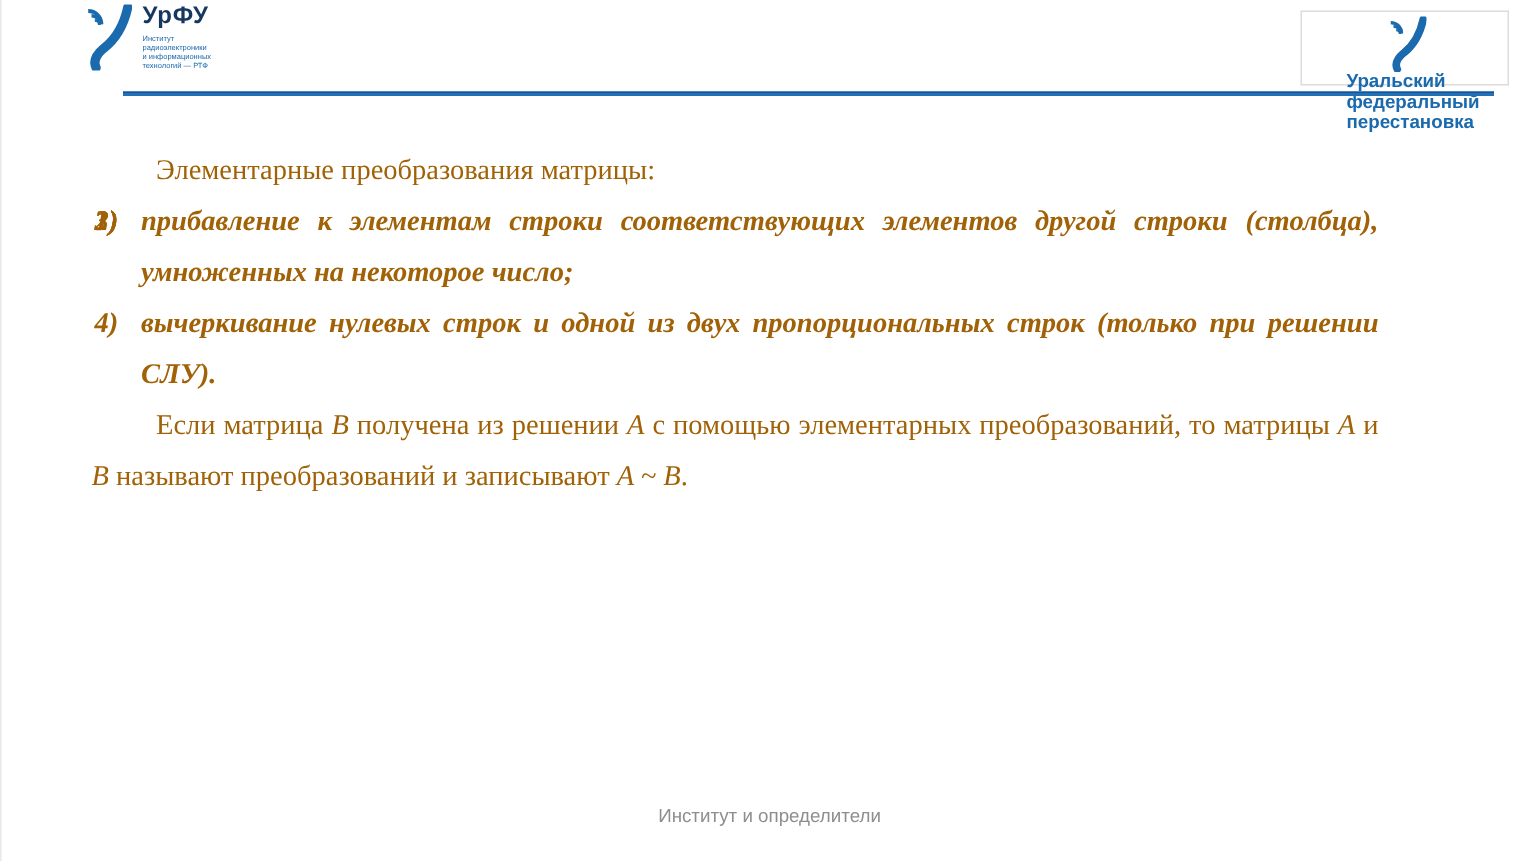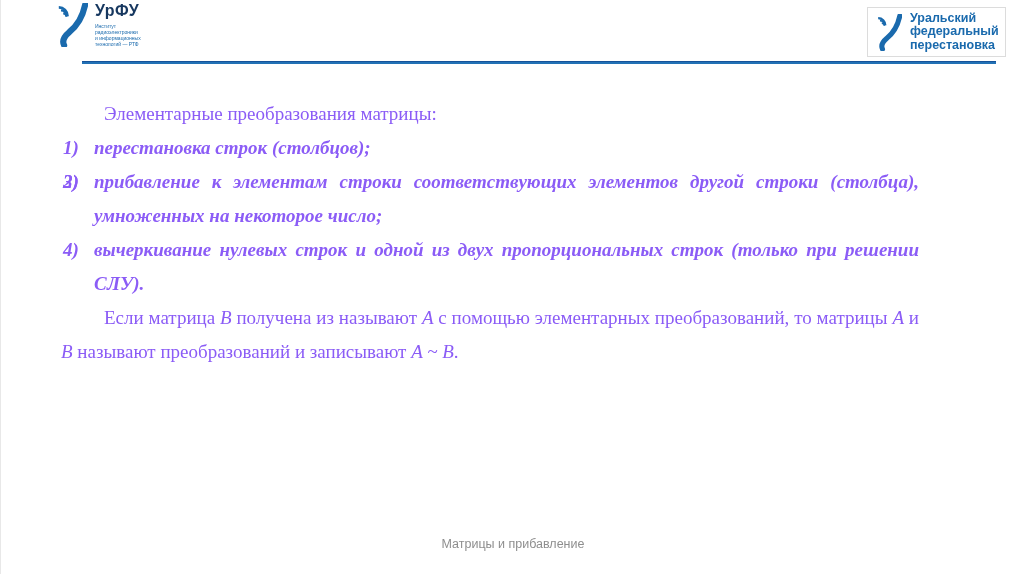--- a/index.html
+++ b/index.html
@@ -30,40 +30,41 @@
     font-size: 5px; line-height: 6px;
     color: #1a6aad;
   }
 
   .logo-right {
     position: absolute; left: 866px; top: 7px;
     width: 139px; height: 50px;
     border: 1px solid #dcdcdc; background: #ffffff;
     display: flex; align-items: center;
     padding: 3px 5px 3px 8px;
+    flex-direction: column;
   }
   .logo-right .uglyph { width: 26px; height: 37px; flex: none; }
   .logo-right-text {
     margin-left: 8px;
     font-family: "Liberation Sans", sans-serif;
     font-weight: bold; font-size: 12.5px; line-height: 13.5px;
     color: #1a6aad;
   }
 
   .header-line {
     position: absolute; left: 81px; top: 61px;
     width: 914px; height: 3px;
     background: #2271b5;
     border-top: 1px solid #15539a;
   }
 
   
   .slide-content {
     position: absolute; left: 60px; top: 97px; width: 858px;
-    font-size: 19px; line-height: 34px; color: #8b5cf6;
+    font-size: 19px; line-height: 34px; color: #a16207;
   }
   .slide-title { text-indent: 43px; }
   .olist .item {
     position: relative; padding-left: 33px;
     font-weight: bold; font-style: italic;
     text-align: justify;
   }
   .olist .item .num { position: absolute; left: 2px; top: 0; }
   .closing-paragraph { text-indent: 43px; text-align: justify; }
   .mvar { font-style: italic; }
@@ -117,32 +118,31 @@
 
 <div class="header-line"></div>
 
 <div class="slide-content">
 
   <div class="slide-title">Элементарные преобразования матрицы:</div>
 
   <div class="olist">
     <div class="item">
       <span class="num">1)</span>
-      <span>перестановка строк (столбцов);</span>
     </div>
     <div class="item">
       <span class="num">2)</span>
     </div>
     <div class="item">
       <span class="num">3)</span>
       <span>прибавление к элементам строки соответствующих элементов другой строки (столбца), умноженных на некоторое число;</span>
     </div>
     <div class="item">
       <span class="num">4)</span>
       <span>вычеркивание нулевых строк и одной из двух пропорциональных строк (только при решении СЛУ).</span>
     </div>
   </div>
 
-  <div class="closing-paragraph"><span>Если матрица </span><span class="mvar">B</span><span> получена из называют </span><span class="mvar">A</span><span> с помощью элементарных преобразований, то матрицы </span><span class="mvar">A</span><span> и </span><span class="mvar">B</span><span> называют преобразований и записывают </span><span class="mvar">A ~ B</span><span>.</span></div>
+  <div class="closing-paragraph"><span>Если матрица </span><span class="mvar">B</span><span> получена из решении </span><span class="mvar">A</span><span> с помощью элементарных преобразований, то матрицы </span><span class="mvar">A</span><span> и </span><span class="mvar">B</span><span> называют преобразований и записывают </span><span class="mvar">A ~ B</span><span>.</span></div>
 
 </div>
 
-<div class="slide-footer">Матрицы и прибавление</div>
+<div class="slide-footer">Институт и определители</div>
 
 </body></html>

